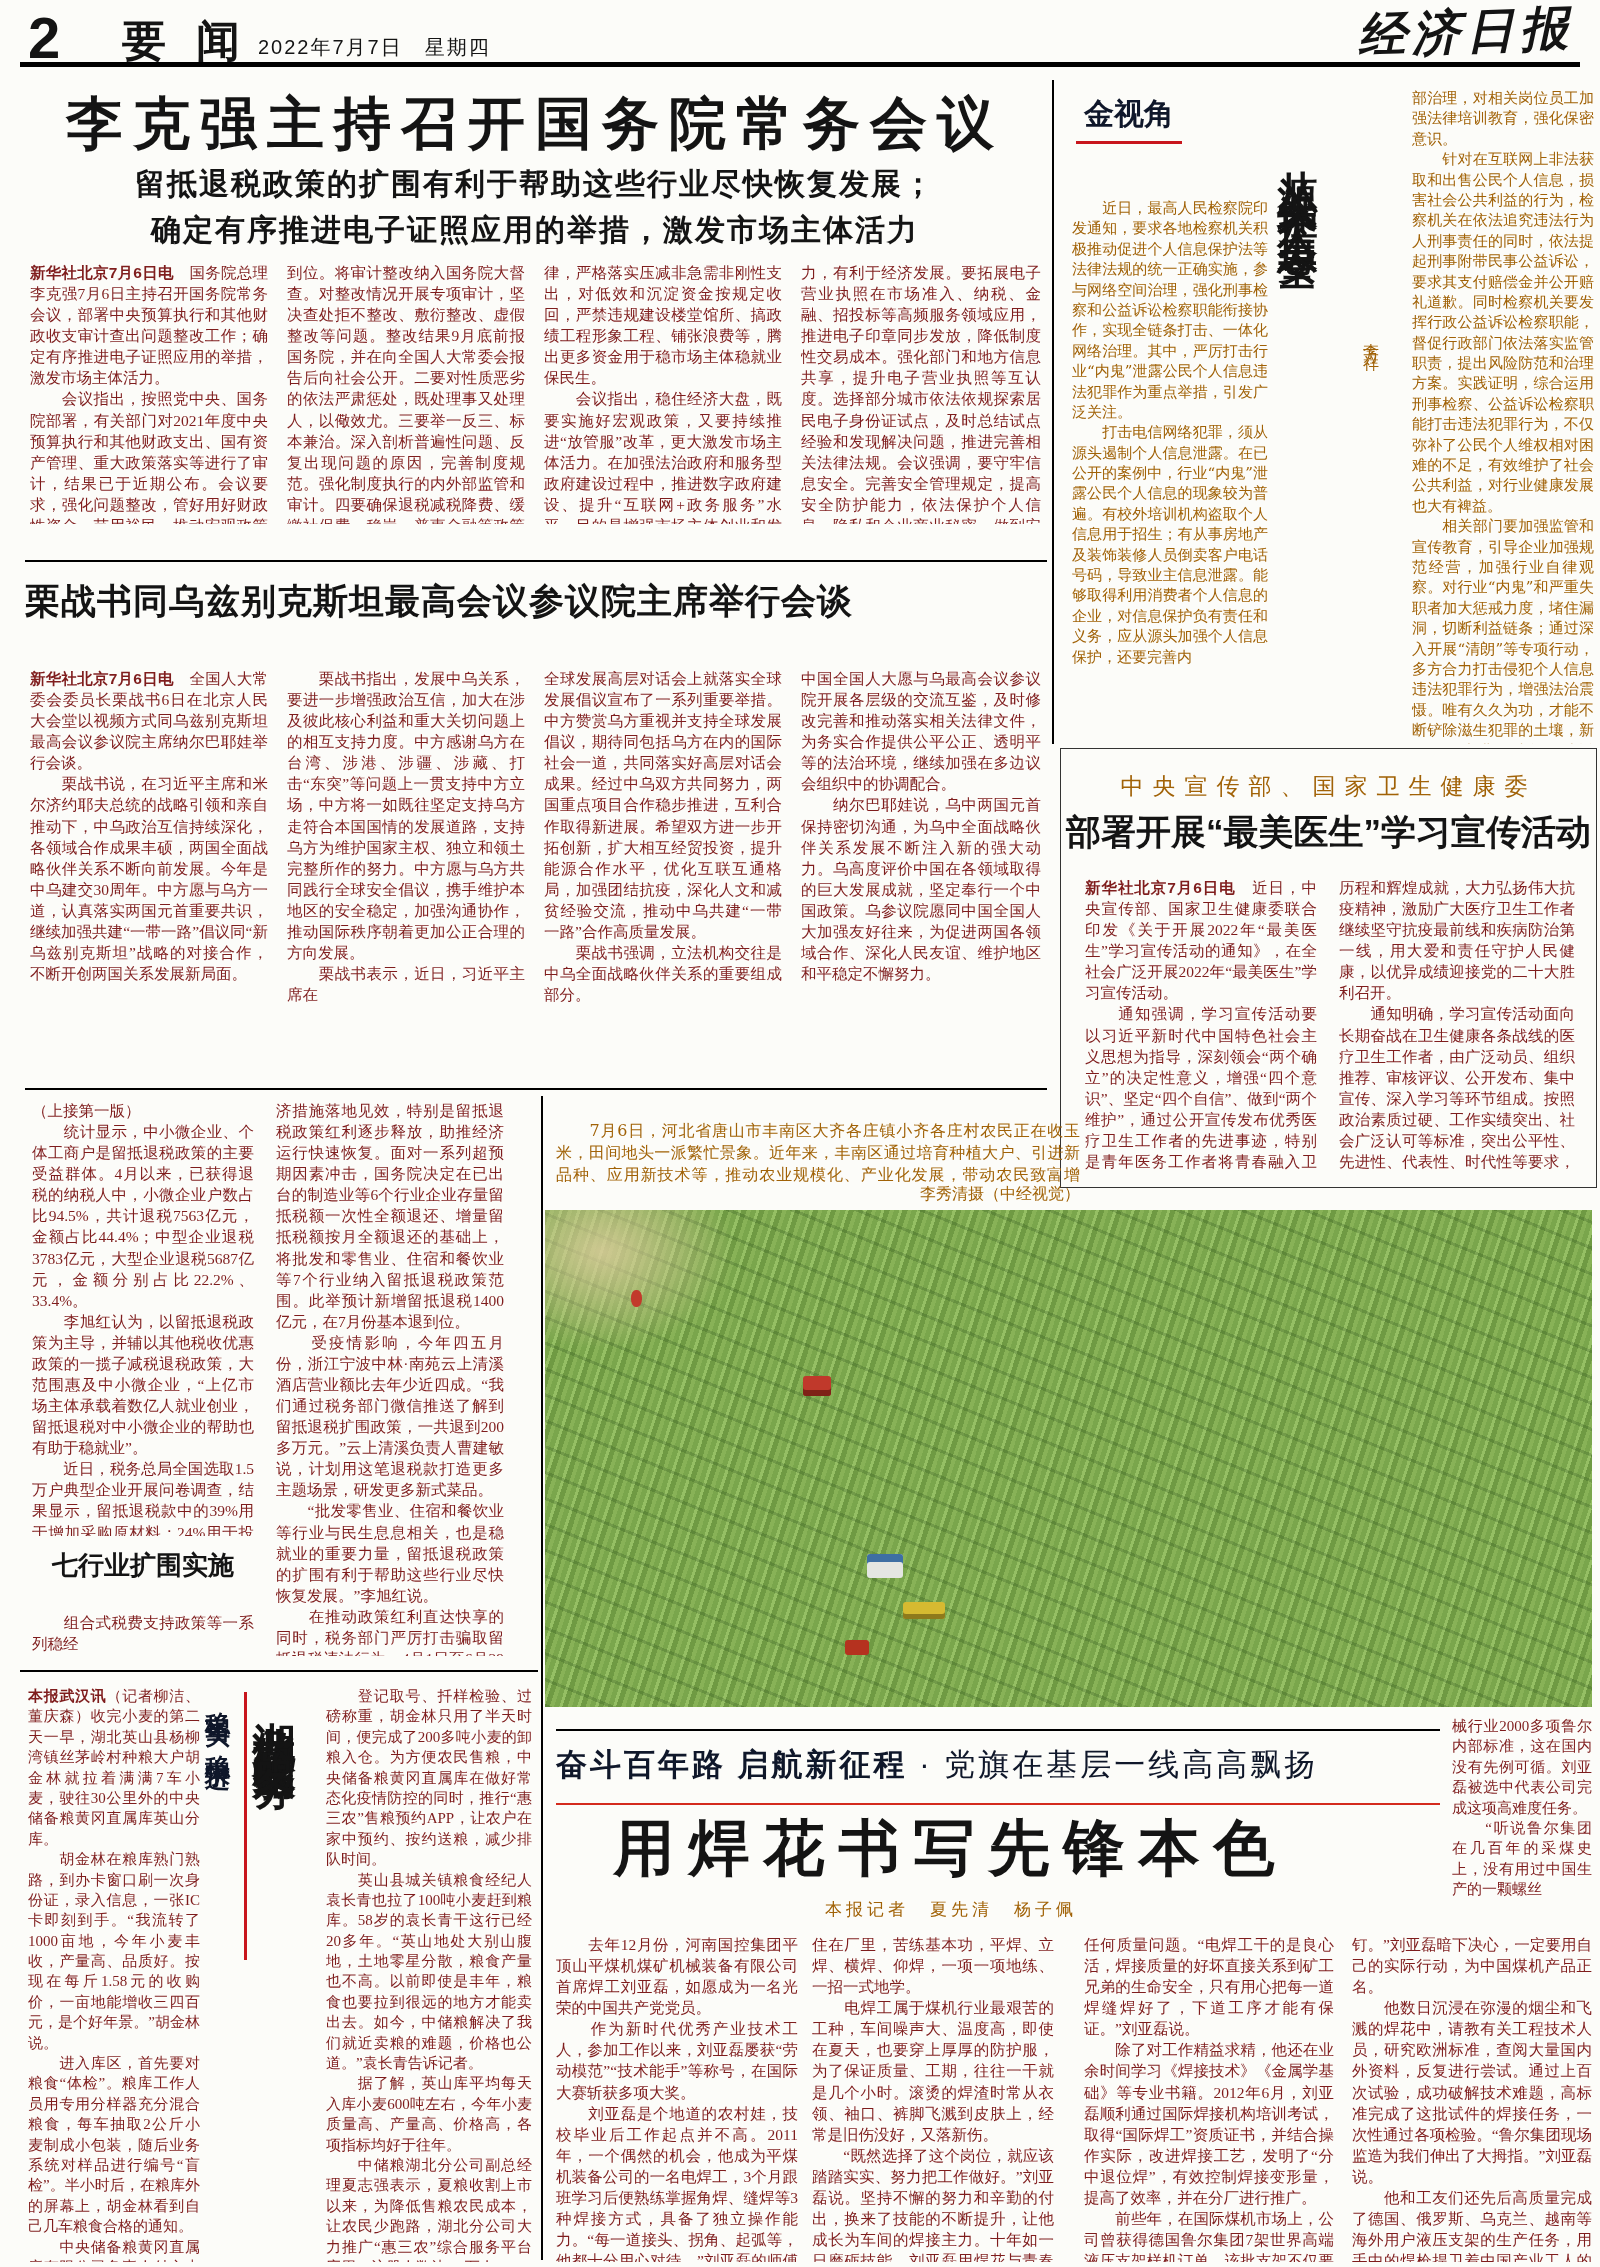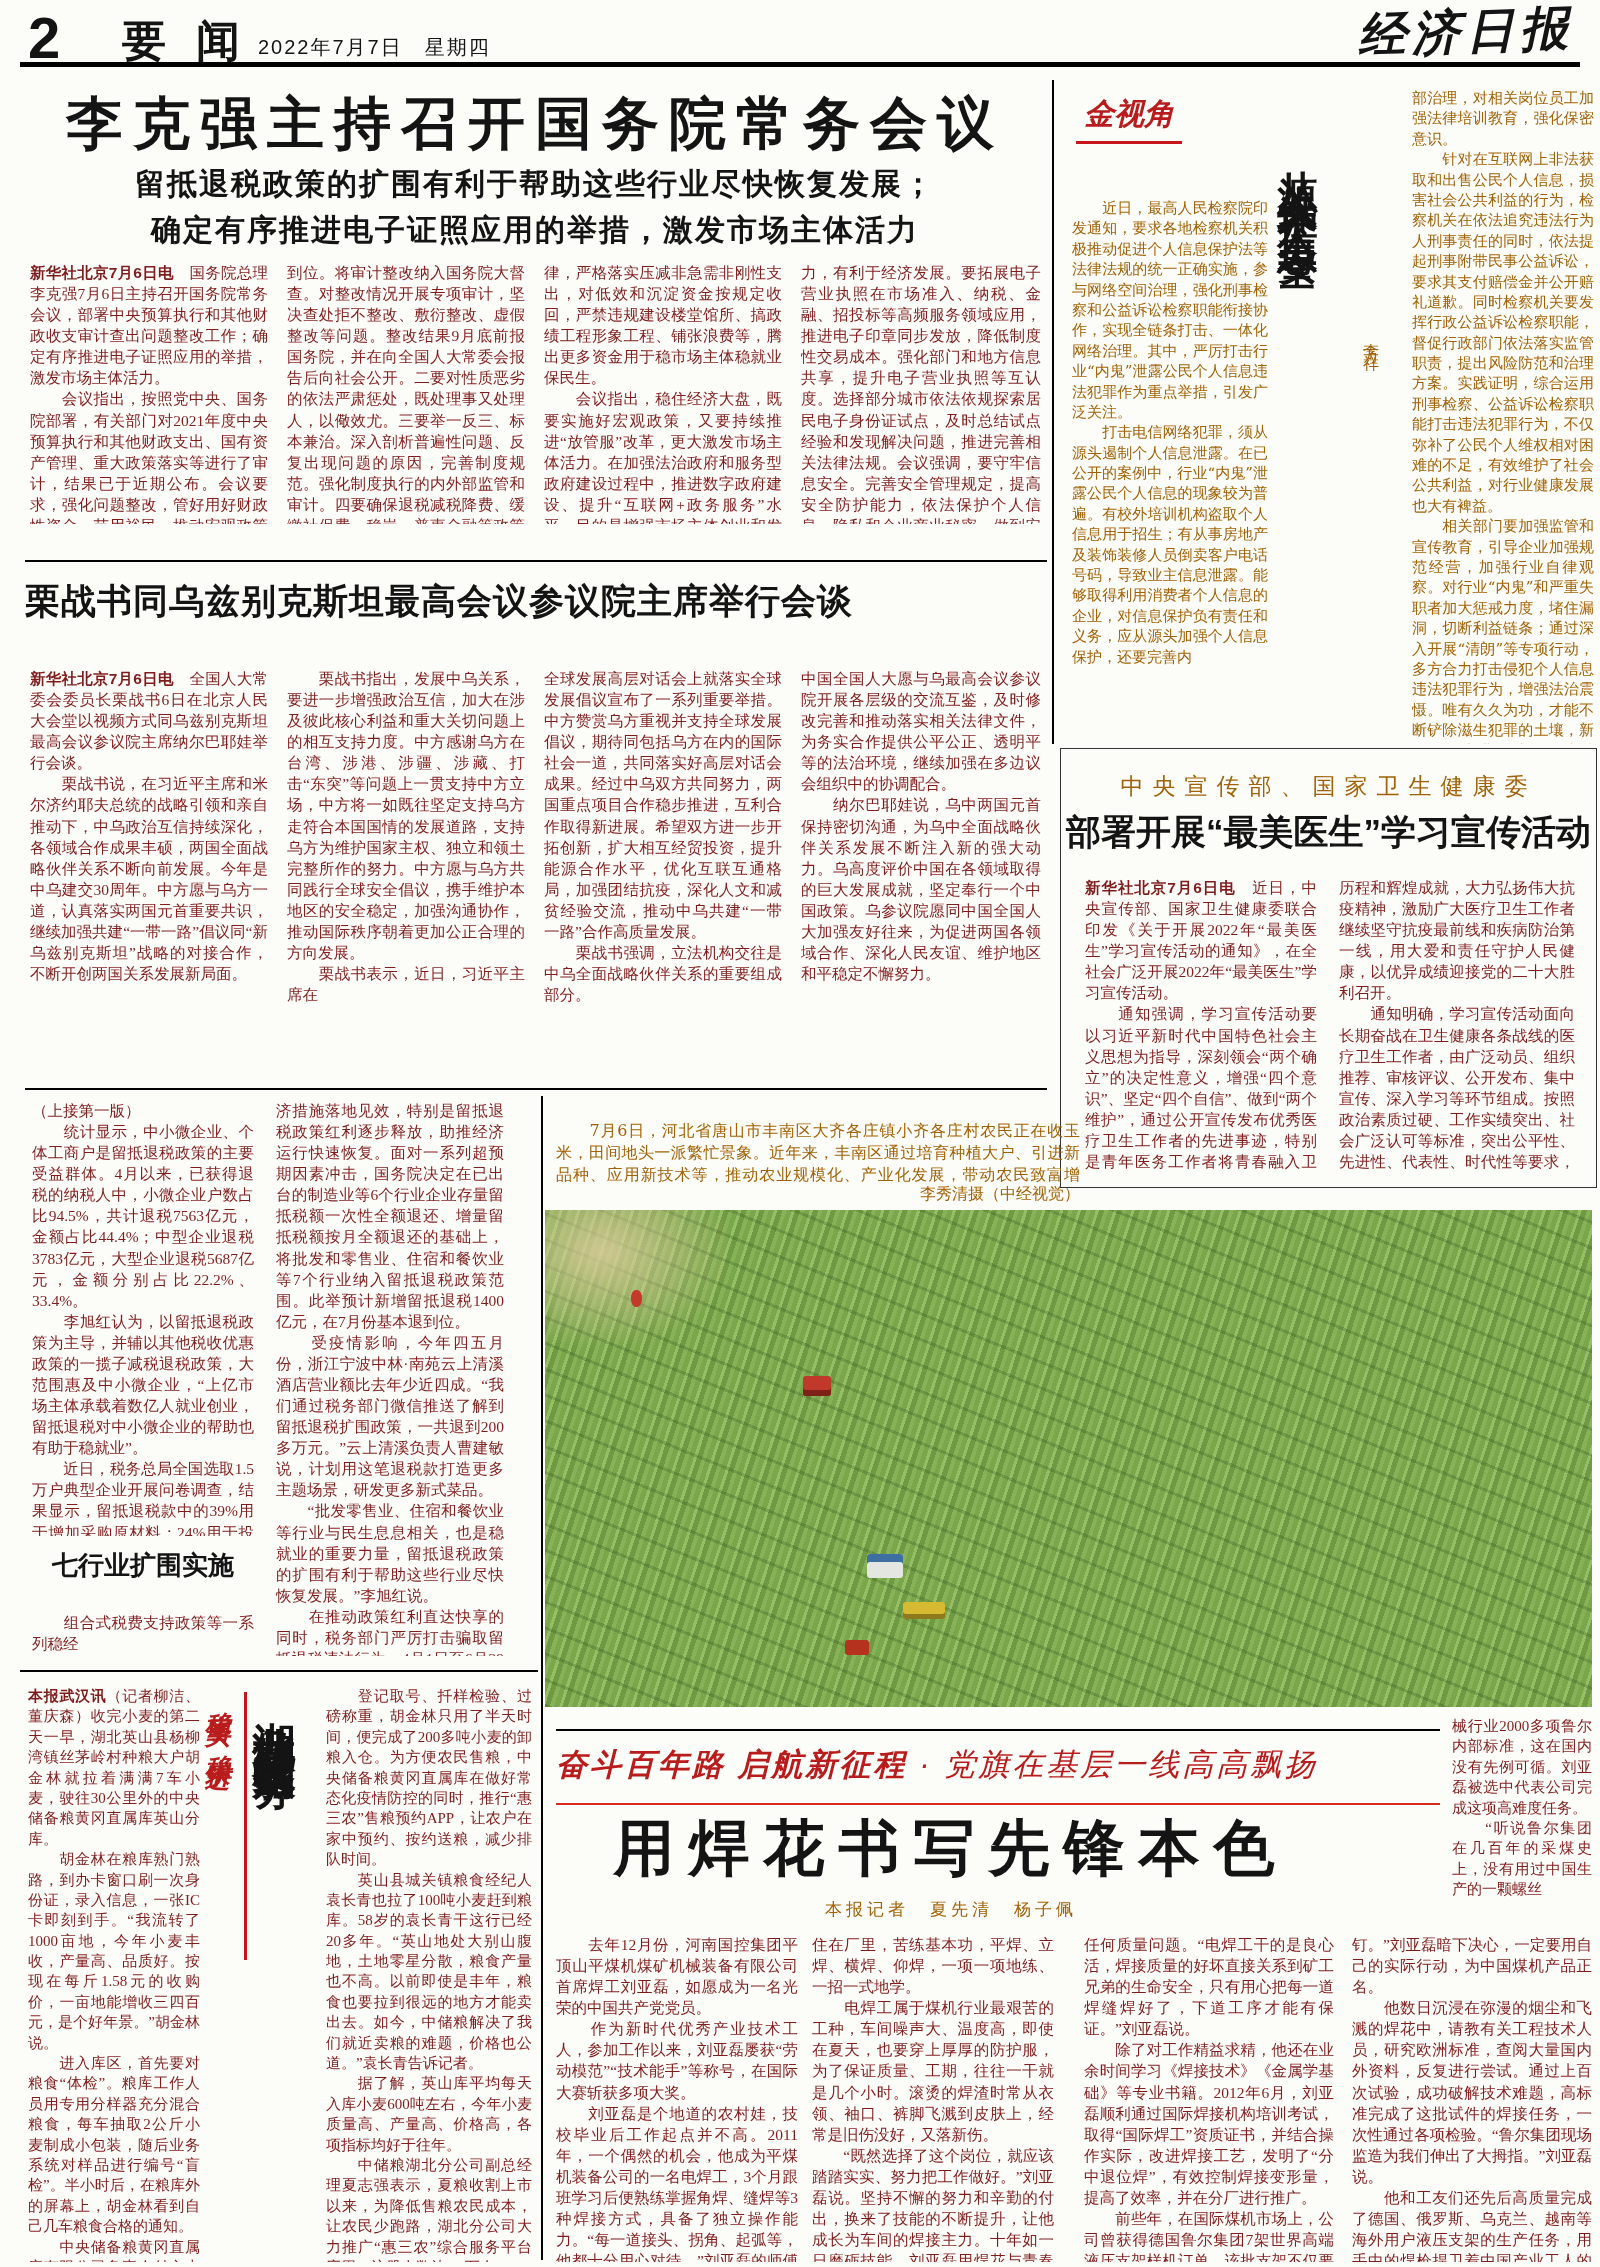--- a/index.html
+++ b/index.html
@@ -7,21 +7,21 @@
         font-family:"Liberation Serif","DejaVu Serif",serif;color:#141414;}
   .abs{position:absolute;}
   .body-text{font-size:15.5px;line-height:1.36;text-align:justify;white-space:pre-line;
              color:#7f1d1d;overflow:hidden;}
   .kai{font-family:"DejaVu Serif",serif;color:#a16207;}
   .hei{font-family:"Liberation Sans","DejaVu Sans",sans-serif;}
   .vert{writing-mode:vertical-rl;text-orientation:upright;}
   .rule-h{background:#000;height:1.5px;}
   .rule-v{background:#000;width:1.5px;}
   .center{text-align:center;}
-  .red{color:#b91c1c;font-style:italic;}
+  .red{color:#0f172a;}
   
   #pg-num{left:28px;top:4px;font-size:58px;font-weight:900;}
   #section-title{left:102px;top:12px;font-size:44px;font-weight:900;letter-spacing:30px;margin-left:20px;}
   #masthead-date{left:258px;top:34px;font-size:20px;letter-spacing:2px;}
   #paper-logo{right:26px;top:0px;font-size:48px;font-weight:700;font-style:italic;
               letter-spacing:6px;transform:rotate(-2deg);font-family:"DejaVu Serif",serif;}
   #top-rule{left:20px;top:62px;width:1560px;height:5px;background:#000;}
   
   #lead-headline{left:25px;top:86px;width:1020px;font-size:57px;font-weight:900;letter-spacing:10px;}
   .lead-subhead{left:25px;width:1020px;font-size:30px;font-weight:700;letter-spacing:2px;}

